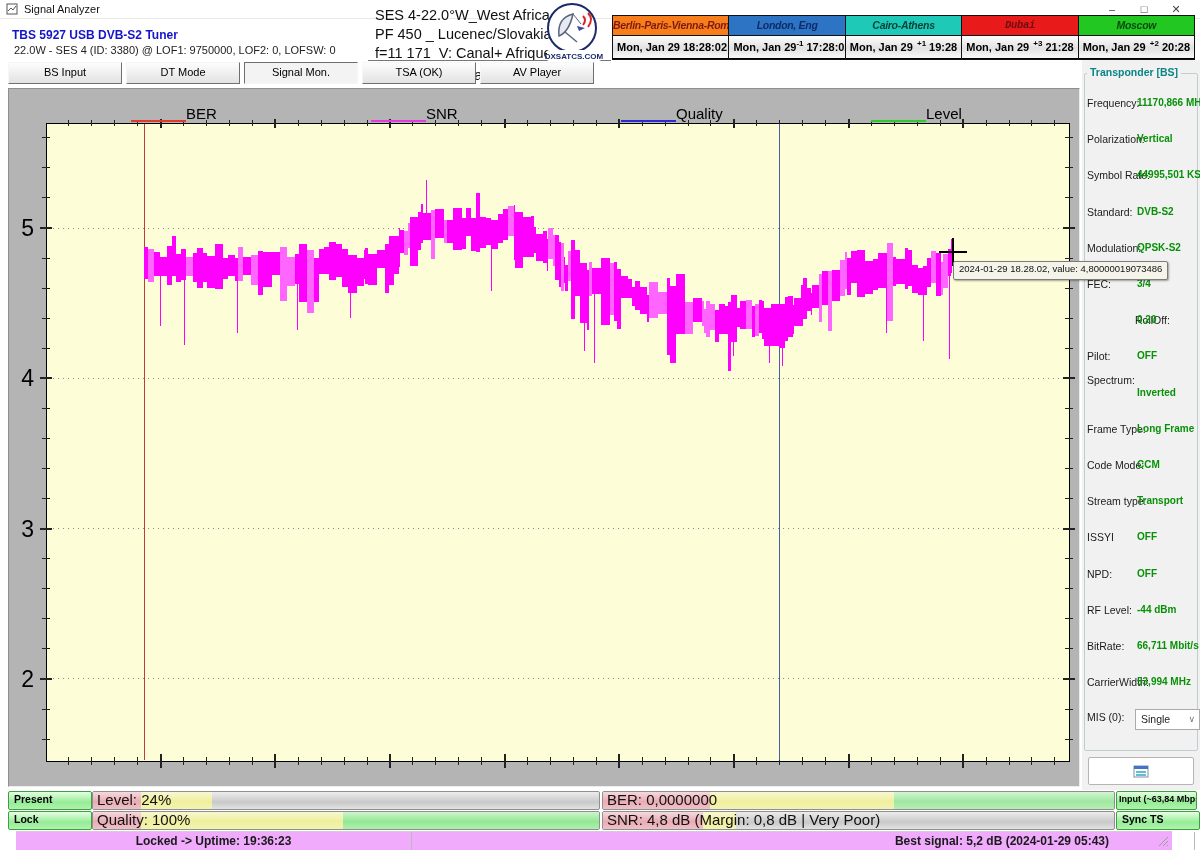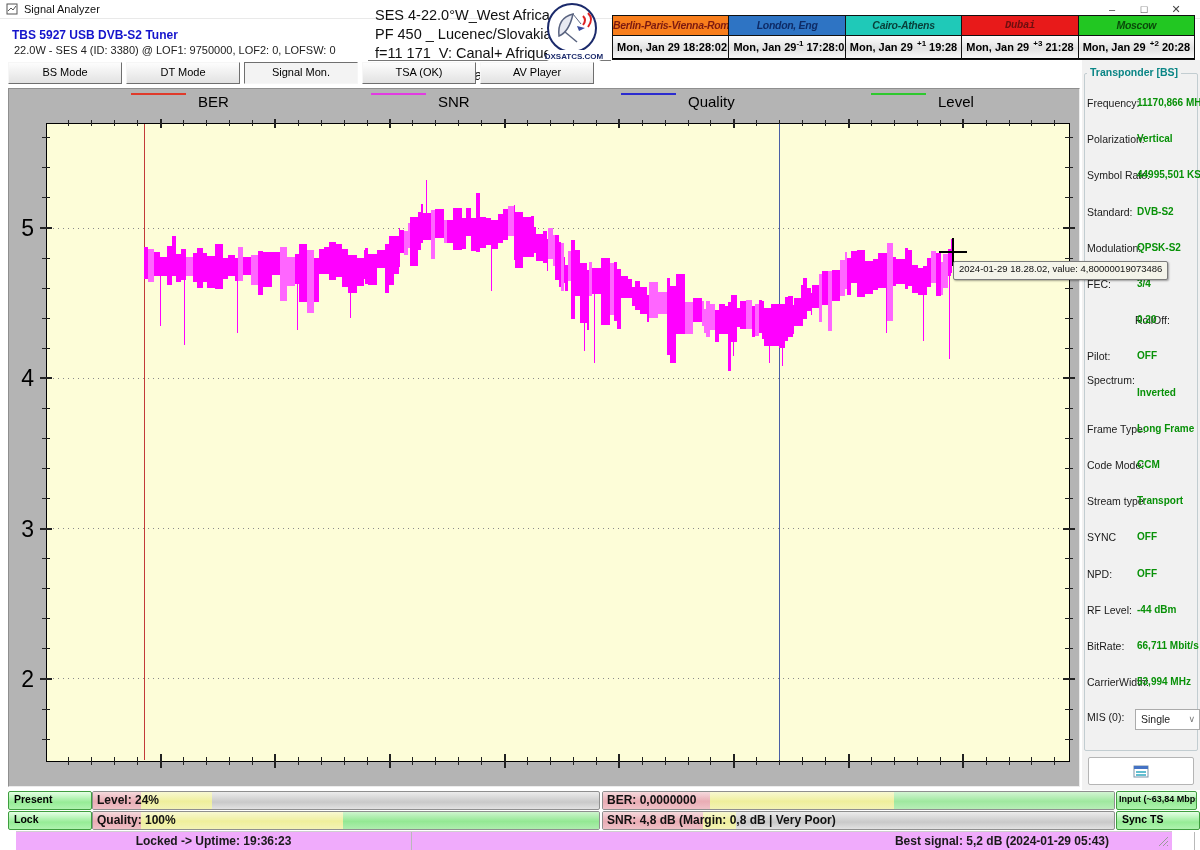--- a/index.html
+++ b/index.html
@@ -38,21 +38,21 @@
   .tabs{left:8px;top:62px;height:21px;display:flex;gap:4px}
   .tab{width:112px;height:20px;line-height:19px;text-align:center;font-size:11px;
        background:linear-gradient(#FDFDFD,#E2E2E2);border:1px solid;
        border-color:#F6F6F6 #6F6F6F #6F6F6F #F6F6F6}
   .tab.active{background:#F3F3F3;border-color:#6F6F6F #F6F6F6 #F6F6F6 #6F6F6F}
 
   
   .chart-panel{left:8px;top:88px;width:1070px;height:697px;background:#B4B4B4;
                border:1px solid;border-color:#8F8F8F #ECECEC #ECECEC #8F8F8F}
   .legend{position:absolute;left:0;top:4px;width:100%;height:22px}
-  .legend-item{position:absolute;top:0;display:flex;align-items:flex-start;gap:12px}
+  .legend-item{position:absolute;top:12px;display:flex;align-items:flex-end;}
   .legend-line{width:55px;height:0;border-top:2px solid}
   .legend-label{font-size:15px;color:#000}
   #plot-svg{position:absolute;left:0;top:0}
 
   
   .chart-tooltip{left:953px;top:261px;height:16px;background:#F4F4EA;border:1px solid #7C7C7C;
                  border-radius:2px;box-shadow:1px 1px 2px rgba(0,0,0,.35);padding:1px 5px 0 5px;
                  font-size:9.5px;white-space:nowrap;z-index:40;color:#111}
 
   
@@ -68,21 +68,21 @@
   .ts-btn{position:absolute;left:6px;top:697px;width:104px;height:26px;background:#FFF;border:1px solid #B5B5B5;
           border-radius:2px;display:flex;align-items:center;justify-content:center}
 
   
   .green-btn{position:absolute;height:17px;background:linear-gradient(#E5FFE5,#96EC96 60%,#AFF3AF);
              border:1px solid #3F9E3F;border-radius:2px;font-size:10.5px;font-weight:bold;
              line-height:15px;padding-left:5px;white-space:nowrap;overflow:hidden}
   .bar{position:absolute;height:17px;background:linear-gradient(#ECECEC,#C9C9C9 60%,#E2E2E2);
        border:1px solid #8F8F8F;border-radius:2px;overflow:hidden}
   .bar-seg{position:absolute;top:0;height:100%}
-  .bar-label{position:absolute;left:4px;top:0;font-size:12px;font-weight:bold;line-height:16px;
+  .bar-label{position:absolute;left:4px;top:0;font-size:15px;font-weight:normal;line-height:16px;
              color:#111;white-space:nowrap;z-index:3}
 
   
   .statusbar{left:16px;top:831px;width:1156px;height:19px;background:#f0abfc;border-top:1px solid #CFCFCF}
   .sb-sec{position:absolute;top:0;height:19px;line-height:19px;text-align:center;
           font-size:12px;font-weight:bold;color:#1A1A1A;border-right:1px solid #B9B9B9}
   .grip{position:absolute;right:2px;top:3px;width:13px;height:13px}
 </style>
 </head>
 <body>
@@ -162,21 +162,21 @@
       <div class="clock-head" style="background: rgb(34, 199, 34); color: rgb(10, 74, 10);">Moscow</div>
       <div class="clock-time">
         <span class="clock-date">Mon, Jan 29</span>
         <span class="clock-offset">+2</span>
         <span class="clock-tval">20:28</span>
       </div>
     </div>
   </div>
 
 <div class="abs tabs">
-    <div class="tab">BS Mode</div>
+    <div class="tab">BS Input</div>
     <div class="tab">DT Mode</div>
     <div class="tab active">Signal Mon.</div>
     <div class="tab">TSA (OK)</div>
     <div class="tab">AV Player</div>
   </div>
 
 <div class="abs chart-panel">
   <svg id="plot-svg" width="1070" height="697">
       <rect x="37" y="34" width="1023" height="638" fill="#FDFDD8" stroke="#000" shape-rendering="crispEdges"></rect>
       <line x1="39" y1="589.999" x2="1058" y2="589.999" stroke="#8A8A8A" stroke-width="1" shape-rendering="crispEdges" stroke-dasharray="1 4"></line>
@@ -368,21 +368,21 @@
       <div class="tp-label" style="top: 290.4px;">Pilot:</div>
       <div class="tp-value" style="top: 290.4px;">OFF</div>
       <div class="tp-label" style="top: 314px;">Spectrum:</div>
       <div class="tp-value" style="top: 326.6px;">Inverted</div>
       <div class="tp-label" style="top: 362.8px;">Frame Type:</div>
       <div class="tp-value" style="top: 362.8px;">Long Frame</div>
       <div class="tp-label" style="top: 399px;">Code Mode:</div>
       <div class="tp-value" style="top: 399px;">CCM</div>
       <div class="tp-label" style="top: 435.2px;">Stream type:</div>
       <div class="tp-value" style="top: 435.2px;">Transport</div>
-      <div class="tp-label" style="top: 471.4px;">SYNC</div>
+      <div class="tp-label" style="top: 471.4px;">ISSYI</div>
       <div class="tp-value" style="top: 471.4px;">OFF</div>
       <div class="tp-label" style="top: 507.6px;">NPD:</div>
       <div class="tp-value" style="top: 507.6px;">OFF</div>
       <div class="tp-label" style="top: 543.8px;">RF Level:</div>
       <div class="tp-value" style="top: 543.8px;">-44 dBm</div>
       <div class="tp-label" style="top: 580px;">BitRate:</div>
       <div class="tp-value" style="top: 580px;">66,711 Mbit/s</div>
       <div class="tp-label" style="top: 616.2px;">CarrierWidth:</div>
       <div class="tp-value" style="top: 616.2px;">53,994 MHz</div>
     </div>

